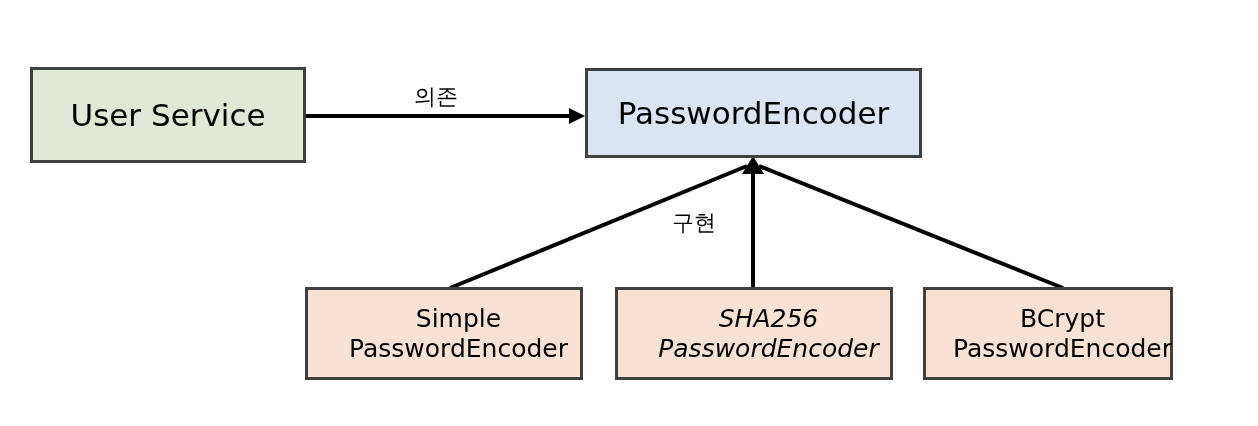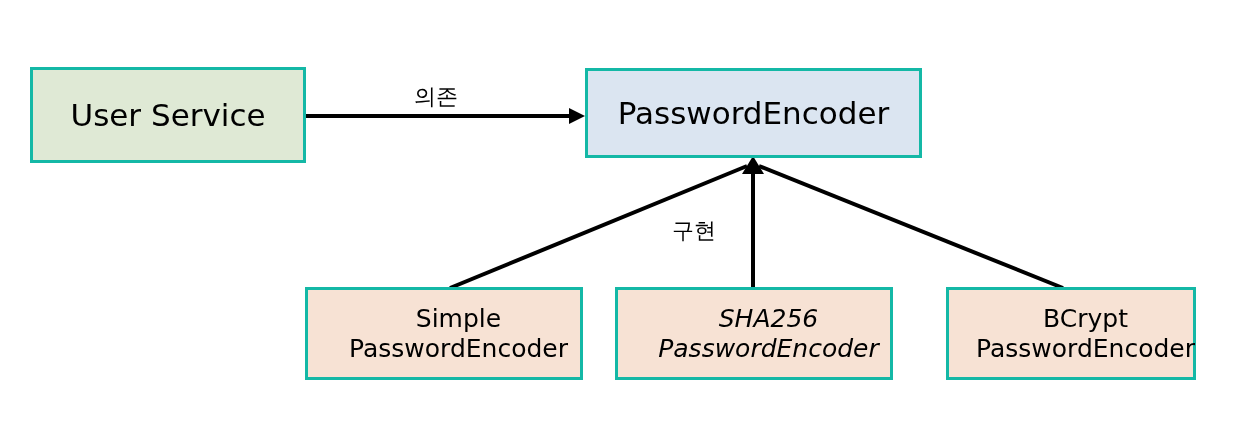--- a/index.html
+++ b/index.html
@@ -13,21 +13,21 @@
   #diagram-root {
     position: relative;
     width: 1258px;
     height: 426px;
     background: #ffffff;
     overflow: hidden;
   }
   .node {
     position: absolute;
     box-sizing: border-box;
-    border: 3px solid #14b8a6;
+    border: 3px solid #404040;
     display: flex;
     align-items: center;
     justify-content: center;
     text-align: center;
     color: #000000;
     line-height: 1.18;
     z-index: 3;
   }
   .node-label {
     white-space: pre-line;
@@ -57,21 +57,21 @@
   
   .impl-node {
     top: 287px;
     height: 93px;
     background: #f7e2d4;
     font-size: 25px;
     padding-left: 29px;
   }
   #node-simple-password-encoder { left: 305px; width: 278px; }
   #node-sha256-password-encoder { left: 615px; width: 278px; font-style: italic; }
-  #node-bcrypt-password-encoder { left: 946px; width: 250px; }
+  #node-bcrypt-password-encoder { left: 923px; width: 250px; }
 
   
   #edge-layer {
     position: absolute;
     left: 0;
     top: 0;
     width: 1258px;
     height: 426px;
     z-index: 1;
   }
@@ -82,21 +82,21 @@
     font-size: 22px;
     white-space: nowrap;
     z-index: 4;
   }
   #edge-label-depends {
     left: 414px;
     top: 82px;
   }
   #edge-label-implements {
     left: 672px;
-    top: 216px;
+    top: 208px;
   }
 </style>
 </head>
 <body>
 
 <div id="diagram-root">
 
   <svg id="edge-layer" viewBox="0 0 1258 426" width="1258" height="426" xmlns="http://www.w3.org/2000/svg">
 
     <g>

